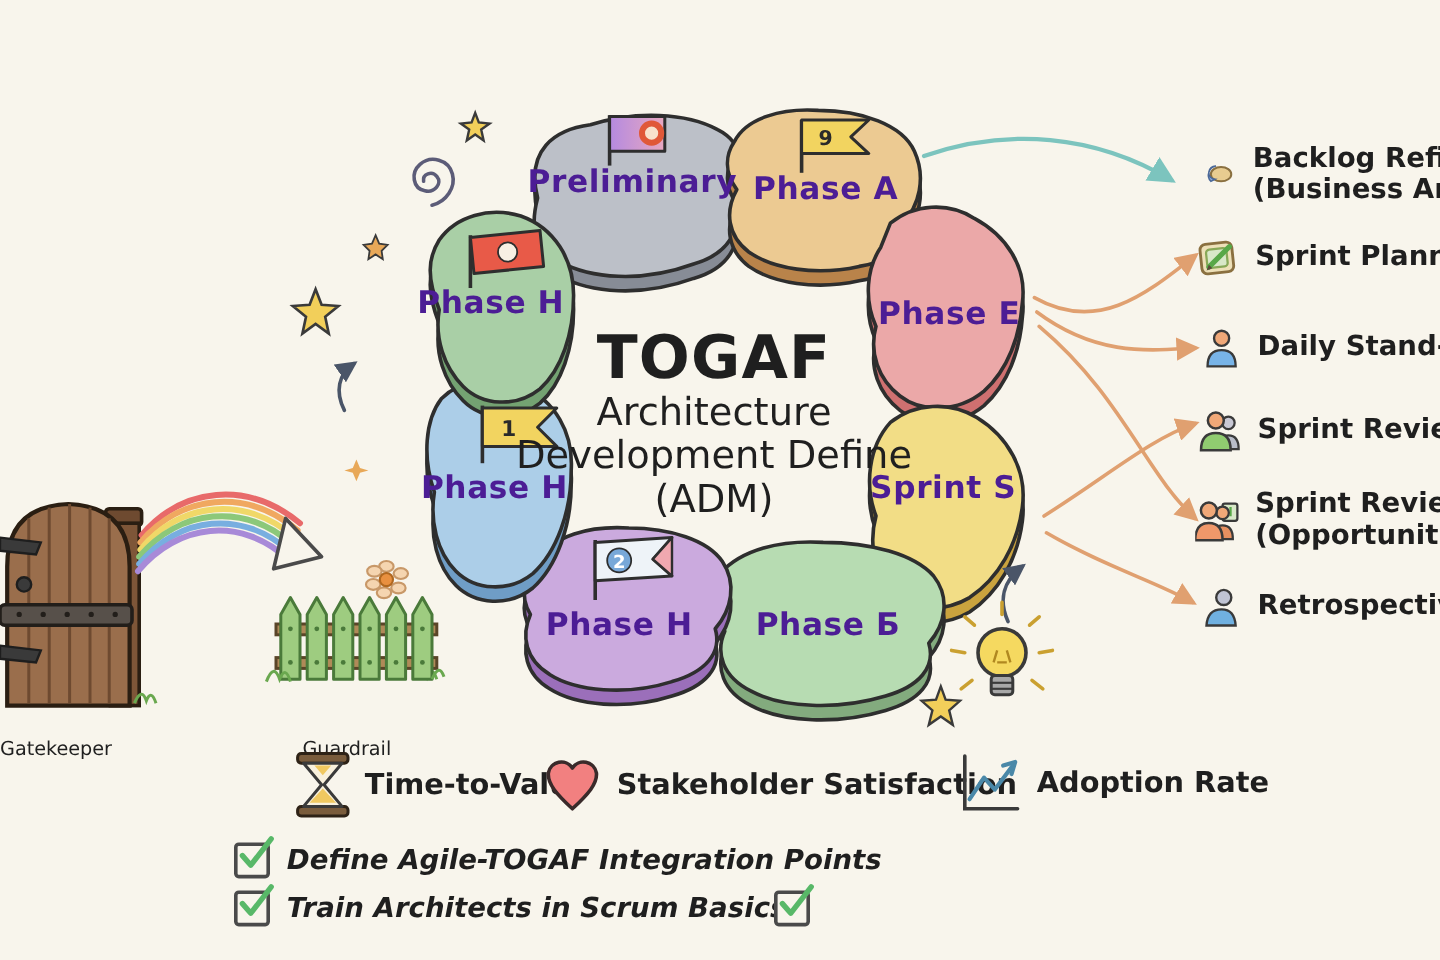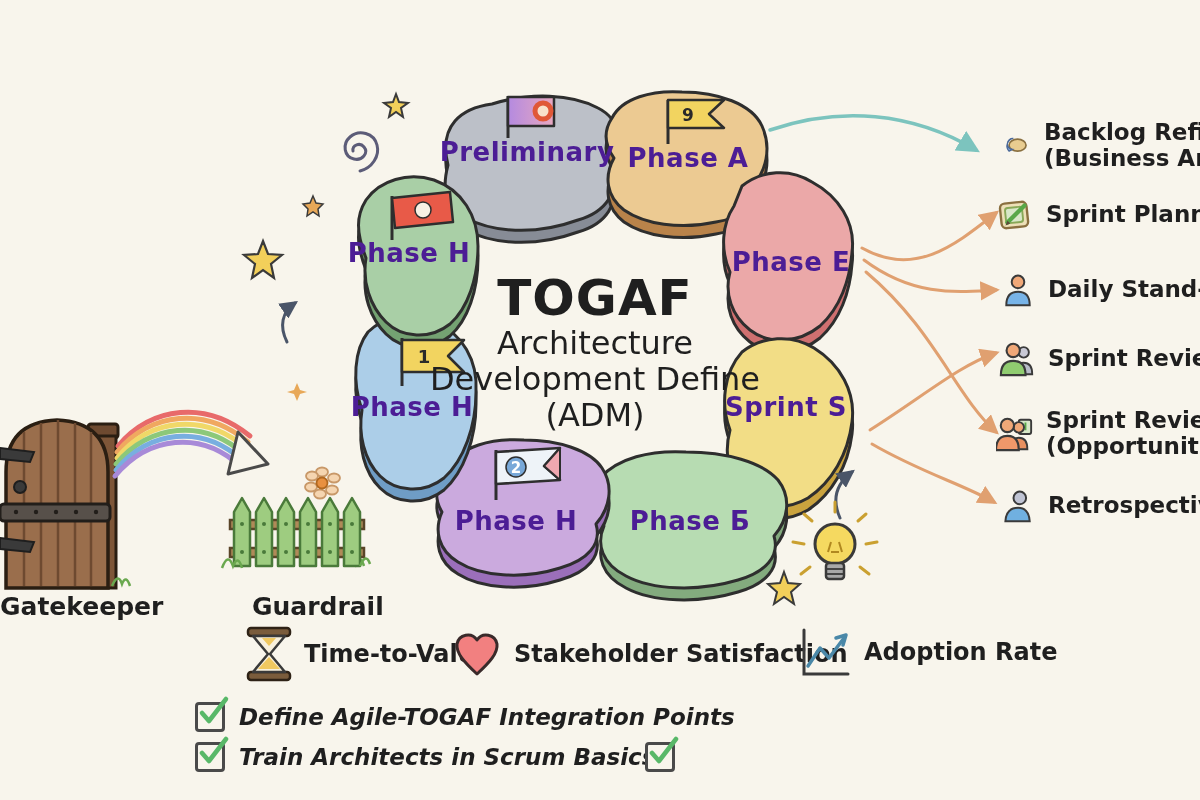--- a/index.html
+++ b/index.html
@@ -12,21 +12,21 @@
   .phase-label{
     position:absolute;transform:translate(-50%,-50%);
     font-size:26px;font-weight:bold;color:#4c1d95;white-space:nowrap;letter-spacing:.5px;
   }
   .center-title{
     position:absolute;left:595px;top:352px;transform:translate(-50%,-50%);
     text-align:center;line-height:1.12;white-space:nowrap;
   }
   .center-title .t1{font-size:50px;font-weight:bold;letter-spacing:1px;}
   .center-title .t2{font-size:32px;font-weight:normal;}
-  .side-label{position:absolute;font-size:25px;font-weight:bold;white-space:nowrap;}
+  .side-label{position:absolute;font-size:16px;font-weight:normal;white-space:nowrap;margin-top:22px;}
   .ceremony{position:absolute;display:flex;align-items:center;gap:12px;white-space:nowrap;}
   .ceremony .txt{font-size:23px;font-weight:bold;line-height:1.12;}
   .metric{position:absolute;display:flex;align-items:center;gap:12px;white-space:nowrap;}
   .metric .txt{font-size:24px;font-weight:bold;}
   .check-item{position:absolute;display:flex;align-items:center;gap:14px;white-space:nowrap;}
   .checkbox{position:relative;width:24px;height:24px;border:3px solid #4a4a4a;border-radius:4px;background:#f8f5ec;flex:0 0 auto;}
   .checkbox svg{position:absolute;left:-2px;top:-10px;overflow:visible;}
   .check-item .txt{font-size:23px;font-weight:bold;font-style:italic;}
 </style>
 </head>

